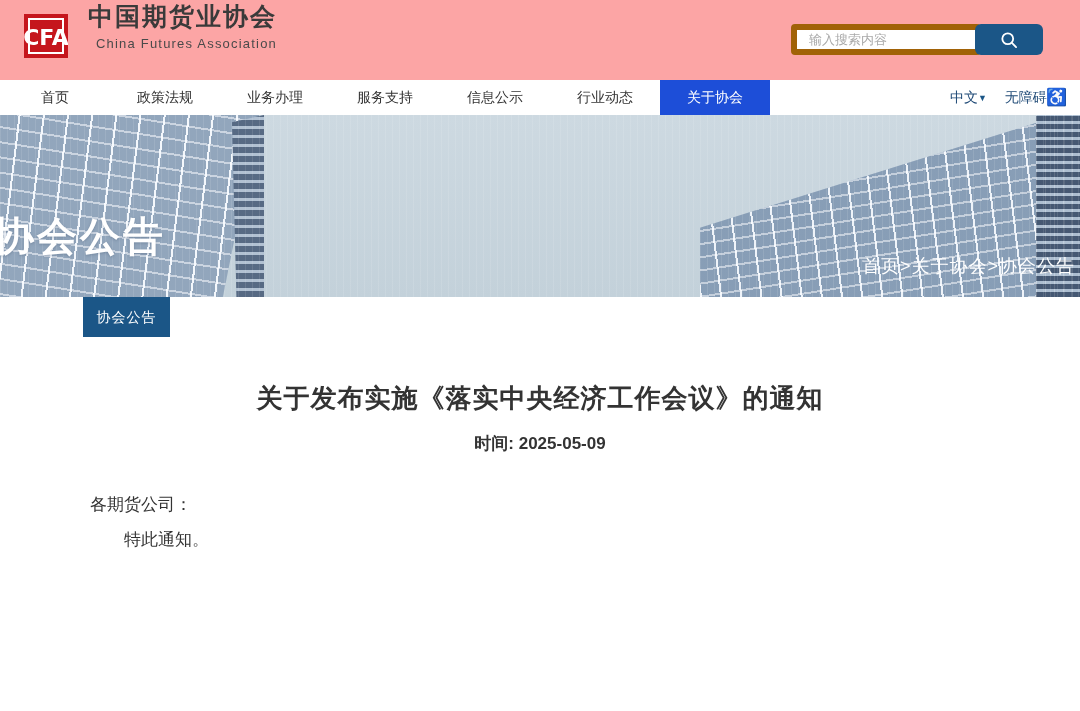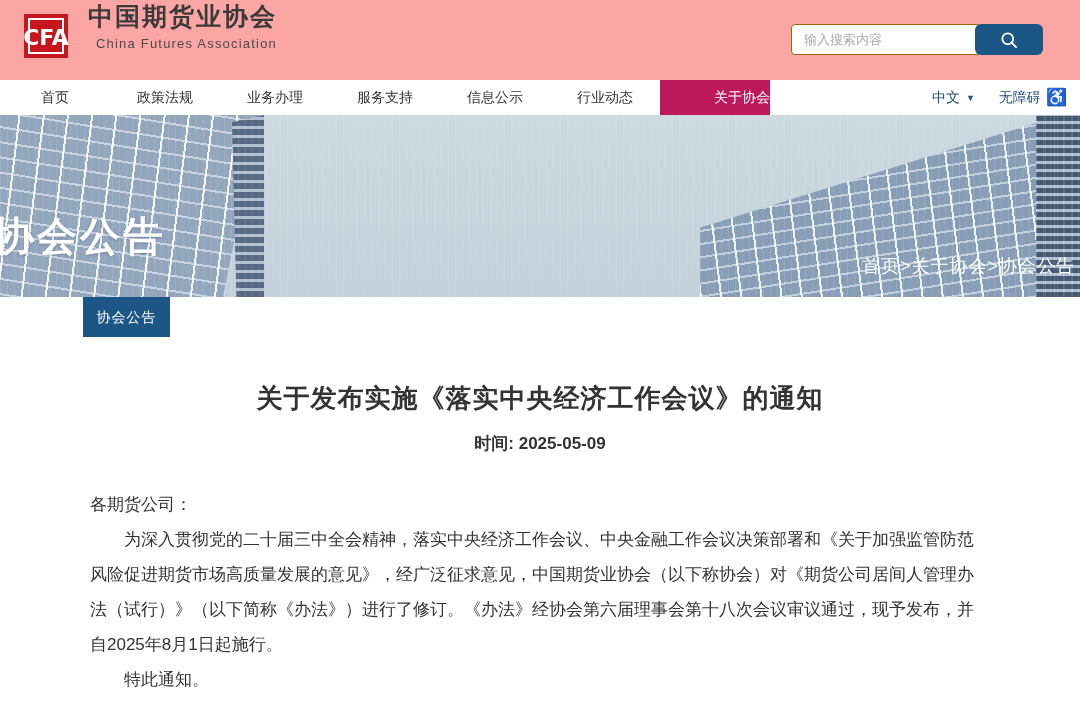--- a/index.html
+++ b/index.html
@@ -11,38 +11,38 @@
   }
 
   
   .header { position:relative; height:80px; background:#fca5a5; }
   .logo-box { position:absolute; left:24px; top:14px; width:44px; height:44px; cursor:pointer; }
   .brand { position:absolute; left:88px; top:0;text-align:right; }
   .brand-title { font-size:25px; font-weight:bold; color:#3a3a3a; letter-spacing:2px; }
   .brand-sub { font-size:13px; color:#4a4a4a; letter-spacing:1.2px; margin-top:3px; }
   .search { position:absolute; right:37px; top:24px; display:flex; align-items:center; }
   .search input {
-    width:190px; height:31px; border:1px solid #a16207; border-radius:4px;
+    width:190px; height:31px; border:6px solid #a16207; border-radius:4px;
     padding:0 12px; font-size:13px; color:#666; outline:none;
     font-family:"Liberation Sans", sans-serif;
   }
   .search input::placeholder { color:#a9a9a9; }
   .search-btn {
     width:68px; height:31px; margin-left:-6px; border:none; cursor:pointer;
     background:#1b5687; border-radius:6px; display:flex; align-items:center; justify-content:center;
   }
 
   
   .nav { position:relative; height:35px; background:#fff; display:flex; }
   .nav-item {
     width:110px; height:35px; line-height:35px; text-align:center;
     font-size:14px; color:#333; cursor:pointer; white-space:nowrap;
   }
-  .nav-item.active { background:#be185d; color:#fff;text-align:right; }
-  .nav-right { position:absolute; right:12px; top:0; height:35px; display:flex; align-items:center; gap:6px; }
+  .nav-item.active { background:#1d4ed8; color:#fff; }
+  .nav-right { position:absolute; right:12px; top:0; height:35px; display:flex; align-items:center; }
   .lang-label { font-size:14px; color:#1e4976; cursor:pointer; }
   .caret { font-size:9px; color:#1b5687; cursor:pointer; }
   .a11y-label { font-size:14px; color:#1e4976; margin-left:18px; cursor:pointer; }
   .a11y-icon { font-size:17px; color:#1b5687; line-height:1; cursor:pointer; }
 
   
   .banner {
     position:relative; height:182px; overflow:hidden;
     background:linear-gradient(180deg,#cdd9e1 0%,#c3d1da 100%);
   }
@@ -165,18 +165,17 @@
     <div class="breadcrumb">首页&gt;关于协会&gt;协会公告</div>
   </div>
 
   <div class="section-tab">协会公告</div>
 
   <div class="article">
     <div class="article-title">关于发布实施《落实中央经济工作会议》的通知</div>
     <div class="article-time">时间: 2025-05-09</div>
     <div class="article-body">
       <p class="salutation">各期货公司：</p>
-      <p class="para">为深入贯彻党的二十届三中全会精神，落实中央经济工作会议、中央金融工作会议决策部署和《关于加强监管防范风险促进期货市场高质量发展的意见》，经广泛征求意见，中国期货业协会（以下称协会）对《期货公司居间人管理办法（试行）》（以下简称《办法》）进行了修订。《办法》经协会第六届理事会第十八次会议审议通过，现予发布，并自2025年8月1日起施行。</p>
       <p class="para">特此通知。</p>
     </div>
   </div>
 
 </div>
 
 </body></html>

